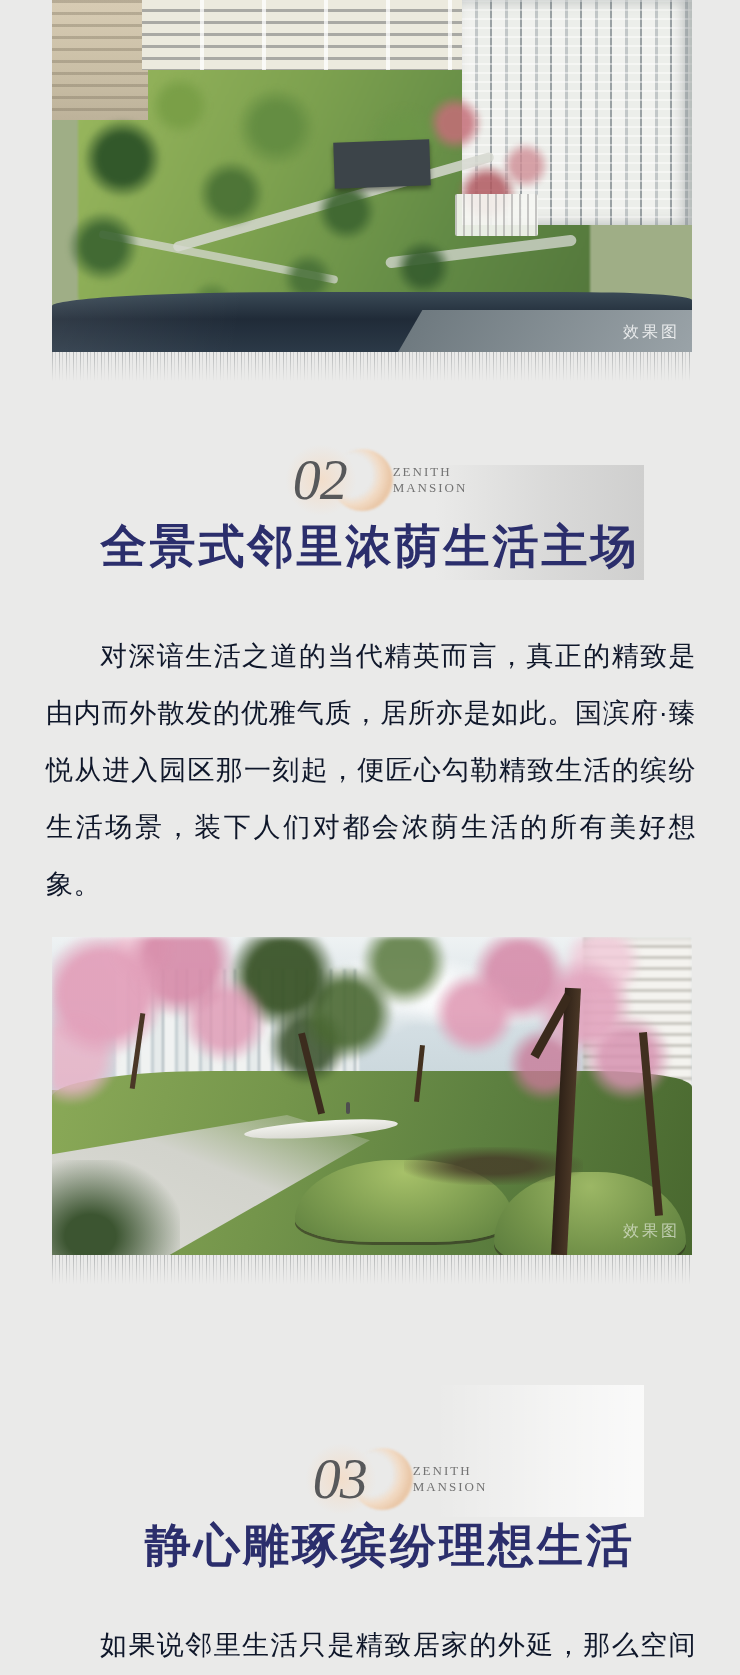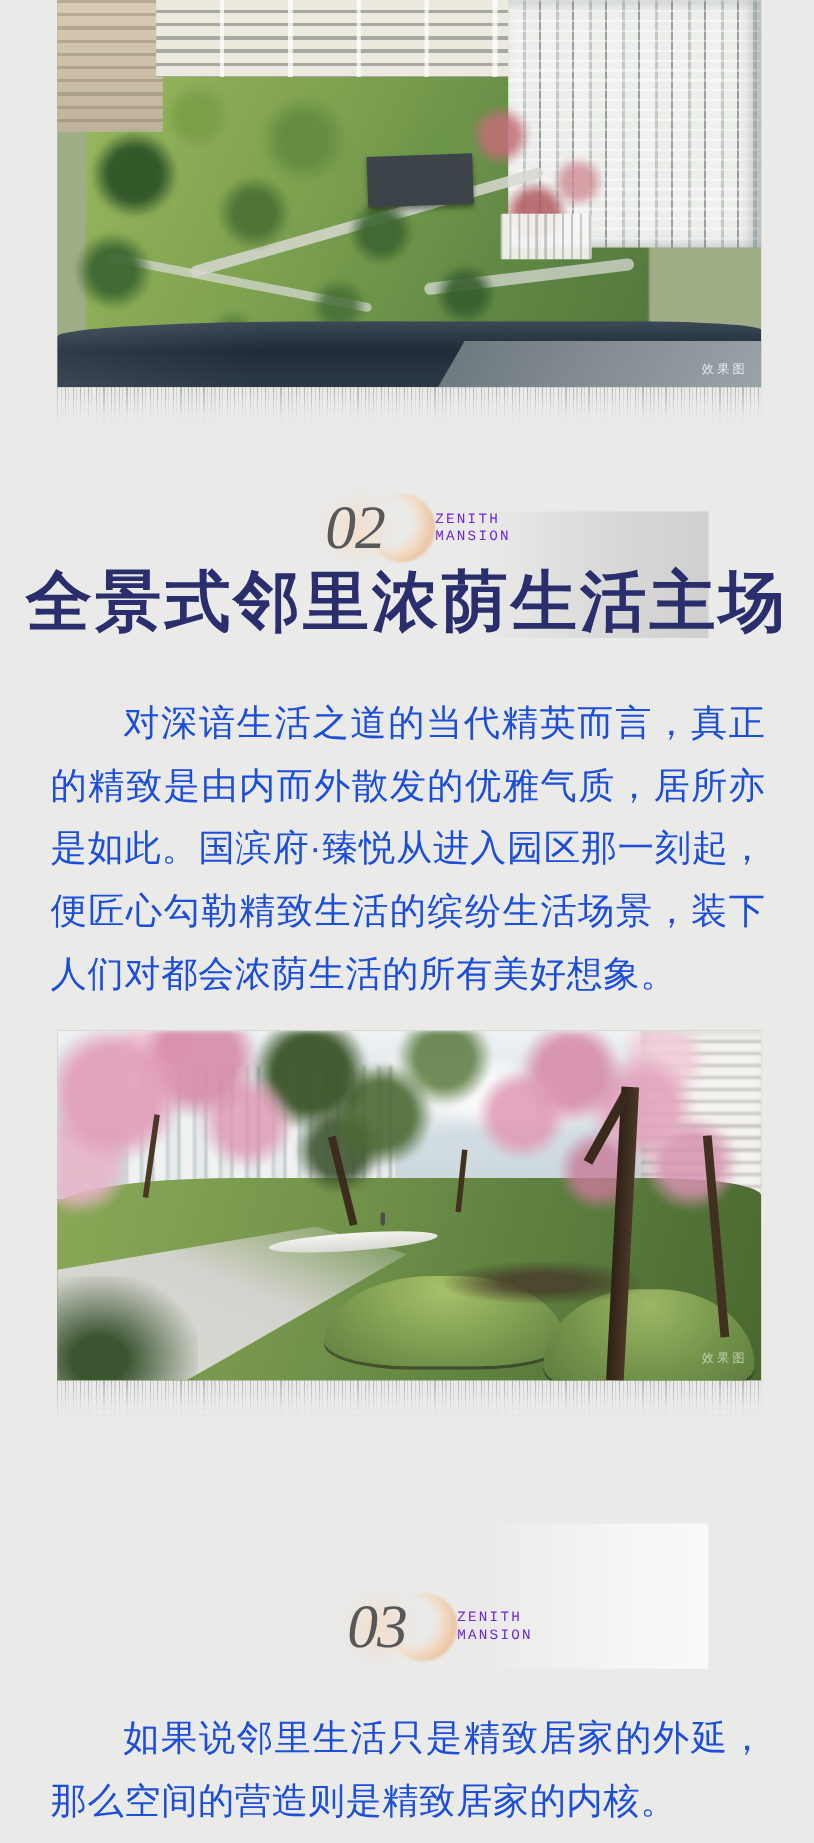--- a/index.html
+++ b/index.html
@@ -15,21 +15,21 @@
     background:linear-gradient(to right,rgba(255,255,255,0) 0%,rgba(255,255,255,.5) 60%,rgba(255,255,255,.75) 100%);}
   .content{position:relative;z-index:1;}
 
   
   .photo{position:relative;overflow:hidden;background:#9fae86;}
   .photo i{position:absolute;display:block;}
   .photo1{margin:0 48px 0 52px;height:352px;}
   .photo2{margin:24px 48px 0 52px;height:318px;}
   .watermark{
     position:absolute;right:12px;bottom:9px;z-index:9;
-    color:rgba(255,255,255,.78);font-size:11px;letter-spacing:3px;margin-top:28px;
+    color:rgba(255,255,255,.78);font-size:16px;letter-spacing:3px;margin-top:28px;
   }
   .photo2 .watermark{color:rgba(255,255,255,.55);bottom:13px;}
 
   
   .p1-lawn{left:4%;top:15%;width:80%;height:72%;
     background:linear-gradient(115deg,#9ab85e 0%,#7da14f 40%,#628a45 72%,#54783c 100%);
     border-radius:10px;filter:blur(1px);}
   .p1-b-left{left:0;top:0;width:15%;height:34%;
     background:repeating-linear-gradient(180deg,rgba(120,110,90,.35) 0 3px,rgba(0,0,0,0) 3px 12px),
       linear-gradient(180deg,#d8ccb4 0%,#cabfa6 60%,#bdb29a 100%);}
@@ -144,29 +144,29 @@
   .badge-core{position:relative;display:flex;align-items:center;font-style:italic;}
   .badge-glow{position:absolute;left:-8px;top:-4px;width:72px;height:72px;border-radius:50%;
     background:radial-gradient(circle,rgba(243,220,199,.9) 0%,rgba(243,220,199,0) 70%);}
   .badge-num{position:relative;z-index:2;
     font-family:"Liberation Serif","DejaVu Serif",serif;
     font-size:56px;line-height:64px;color:#57585a;letter-spacing:-1px;}
   .badge-crescent{position:relative;z-index:1;margin-left:-16px;width:62px;height:62px;border-radius:50%;
     filter:blur(1px);
     background:radial-gradient(circle at 32% 42%,rgba(234,234,233,0) 38%,rgba(242,217,193,.9) 54%,rgba(233,196,162,.95) 72%,rgba(244,226,207,.9) 88%,rgba(244,226,207,0) 100%);}
   .badge-brand{display:flex;flex-direction:column;
-    font-family:Liberation Mono, monospace;
-    font-size:13px;letter-spacing:2px;color:#6d28d9;line-height:16px;}
+    font-family:Liberation Serif, serif;
+    font-size:13px;letter-spacing:2px;color:#737373;line-height:16px;}
   .sec-title{margin:4px 0 0;text-align:center;
     font-family:"Liberation Serif","DejaVu Serif",serif;font-weight:600;
-    font-size:60px;line-height:62px;letter-spacing:3px;color:#2b2e6c;}
-
-  
-  .para{margin:50px 44px 0 46px;color:#1d4ed8;
-    font-size:33px;line-height:57px;letter-spacing:.5px;
+    font-size:46px;line-height:62px;letter-spacing:3px;color:#2b2e6c;}
+
+  
+  .para{margin:50px 44px 0 46px;color:#0f172a;
+    font-size:27px;line-height:57px;letter-spacing:.5px;
     text-align:justify;text-indent:2em;}
   .para.second{margin-top:40px;}
 </style>
 </head>
 <body>
 
 <div class="deco-panel panel-02"></div>
 <div class="deco-panel panel-03"></div>
 
 <div class="content">
@@ -233,17 +233,18 @@
       <div class="badge-core">
         <span class="badge-glow"></span>
         <span class="badge-num">03</span>
         <span class="badge-crescent"></span>
       </div>
       <span class="badge-brand">
         <span>ZENITH</span>
         <span>MANSION</span>
       </span>
     </div>
+    <h2 class="sec-title">静心雕琢缤纷理想生活</h2>
   </div>
 
   <p class="para second">如果说邻里生活只是精致居家的外延，那么空间的营造则是精致居家的内核。</p>
 
 </div>
 
 </body></html>

